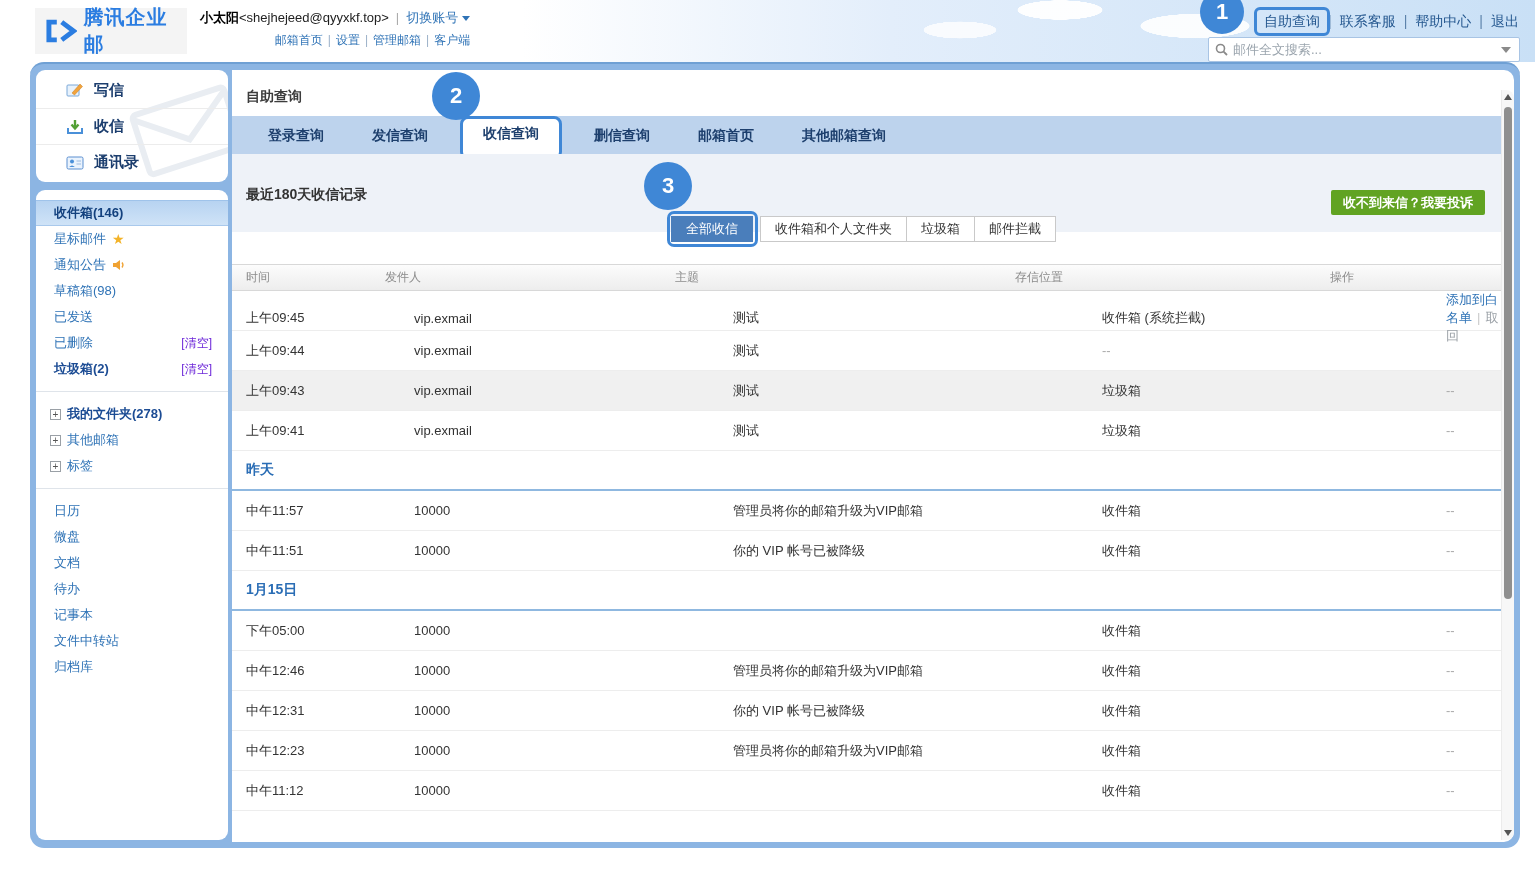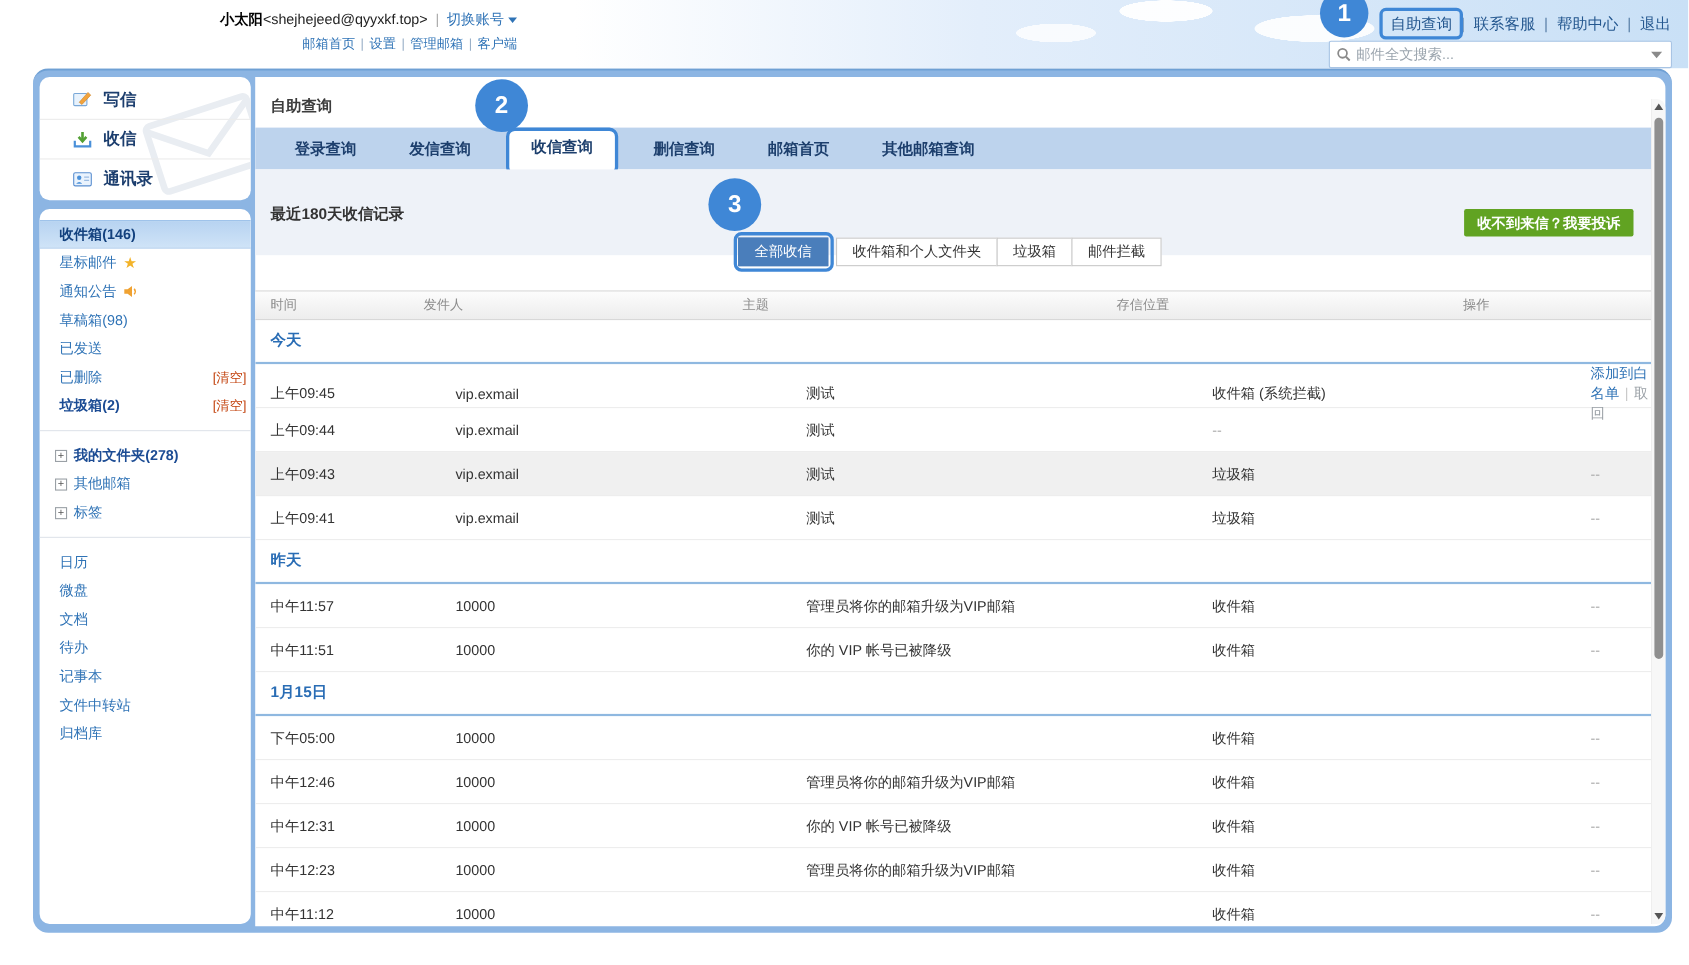--- a/index.html
+++ b/index.html
@@ -48,21 +48,21 @@
   .panel1 { position:relative; height:112px; overflow:hidden; padding-top:2px; }
   .watermark { position:absolute; right:-18px; top:4px; opacity:1; pointer-events:none; }
   .action-item { position:relative; display:flex; align-items:center; gap:10px; height:36px; padding-left:24px; cursor:pointer; }
   .action-item + .action-item { border-top:1px solid #ececec; }
   .action-label { font-size:15px; font-weight:bold; color:#1c3e6e; }
   .panel2 { position:absolute; left:0; right:0; top:120px; bottom:0; padding-top:10px; overflow:hidden; }
   .folder-item { position:relative; height:26px; display:flex; align-items:center; padding-left:18px; font-size:13px; color:#2f73b6; cursor:pointer; }
   .folder-item.sel { background:linear-gradient(#b7d3f1,#cfe3f7); border-top:1px solid #9fc3ea; border-bottom:1px solid #a9c9ec; }
   .folder-item.sel .folder-label { color:#13417e; font-weight:bold; }
   .folder-item.bold .folder-label { font-weight:bold; color:#1c4c94; }
-  .clear-tag { position:absolute; right:4px; color:#c2410c; font-size:12px; cursor:pointer; }
+  .clear-tag { position:absolute; right:16px; color:#6d28d9; font-size:12px; cursor:pointer; }
   .ficon { margin-left:6px; display:inline-flex; align-items:center; }
   .star-glyph { color:#f3b329; font-size:14px; line-height:1; }
   .divider { height:1px; background:#dfe4ea; margin:9px 0; }
   .tree-item { height:26px; display:flex; align-items:center; padding-left:14px; font-size:13px; color:#2f73b6; cursor:pointer; gap:6px; }
   .tree-item.bold .tree-label { font-weight:bold; color:#1c4c94; }
   .tree-box { width:11px; height:11px; border:1px solid #9aa0a6; background:#fff; color:#555; font-size:10px; line-height:9px; text-align:center; flex:0 0 auto; }
   .app-item { height:26px; display:flex; align-items:center; padding-left:18px; font-size:13px; color:#2f73b6; cursor:pointer; }
 
   
   .main { position:absolute; left:202px; top:6px; right:6px; bottom:6px; background:#fff; border-radius:0 10px 10px 0; }
@@ -112,20 +112,27 @@
   .ac1 { left:1200px; top:-10px; width:44px; height:44px; }
   .ac2 { left:432px; top:72px; }
   .ac3 { left:644px; top:162px; }
 </style>
 </head>
 <body>
 
 <div class="page">
 
   <div class="header">
+    <div class="logo">
+      <svg width="34" height="26" viewBox="0 0 34 26">
+        <path d="M14 4 H6 V22 H14" stroke="#2b7de1" stroke-width="5" fill="none"></path>
+        <path d="M19 4 L31 13 L19 22" stroke="#2b7de1" stroke-width="5" fill="none"></path>
+      </svg>
+      <span class="logo-text">腾讯企业邮</span>
+    </div>
 
     <div class="account">
       <div class="acct-line1">
         <span class="acct-name">小太阳</span><span>&lt;shejhejeed@qyyxkf.top&gt;</span><span class="sep2">|</span><span class="link">切换账号</span><span class="caret-dn"></span>
       </div>
       <div class="acct-line2" id="acct-nav"><span class="link">邮箱首页</span><span class="sep">|</span><span class="link">设置</span><span class="sep">|</span><span class="link">管理邮箱</span><span class="sep">|</span><span class="link">客户端</span></div>
     </div>
 
     <div class="top-links" id="top-links"><span class="top-link">自助查询<span class="annot-rect-overlay"></span></span><span class="sep">|</span><span class="top-link">联系客服</span><span class="sep">|</span><span class="top-link">帮助中心</span><span class="sep">|</span><span class="top-link">退出</span></div>
 
@@ -271,21 +278,20 @@
         </div>
 
         <div class="thead" id="thead">
             <span class="th">时间</span>
             <span class="th">发件人</span>
             <span class="th">主题</span>
             <span class="th">存信位置</span>
             <span class="th">操作</span>
           </div>
         <div class="tbody" id="tbody">
-            <div class="tgroup-header">今天</div>
             <div class="trow">
               <span class="cell">上午09:45</span>
               <span class="cell">vip.exmail</span>
               <span class="cell">测试</span>
               <span class="cell">收件箱 (系统拦截)</span>
               <span class="cell"><span class="link">添加到白名单</span><span class="op-sep">|</span><span class="op-gray-link">取回</span></span>
             </div>
             <div class="trow">
               <span class="cell">上午09:44</span>
               <span class="cell">vip.exmail</span>

